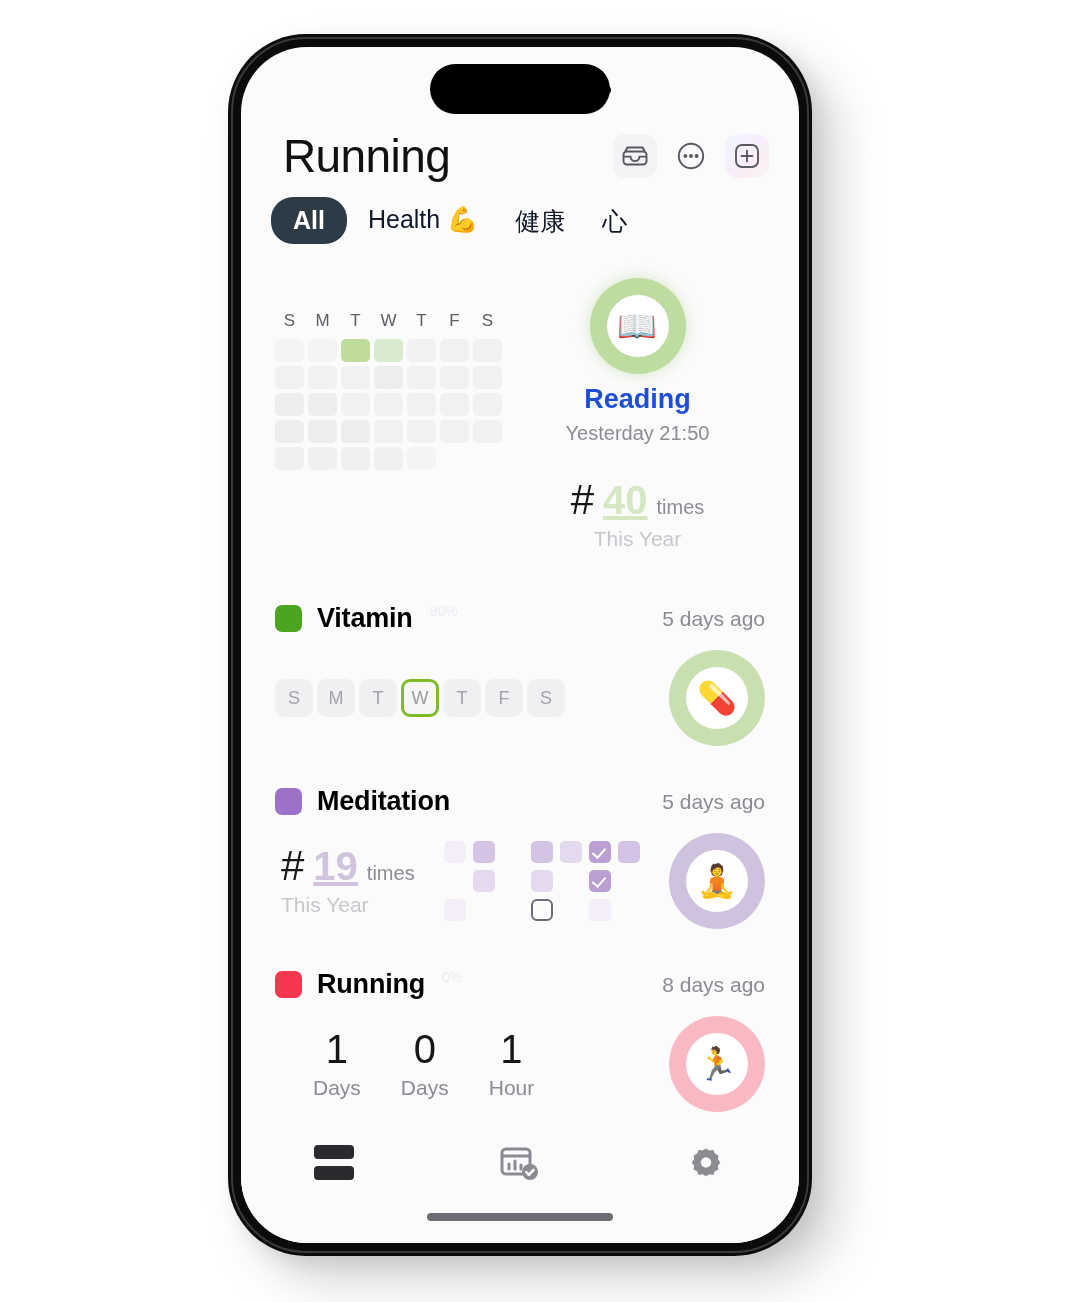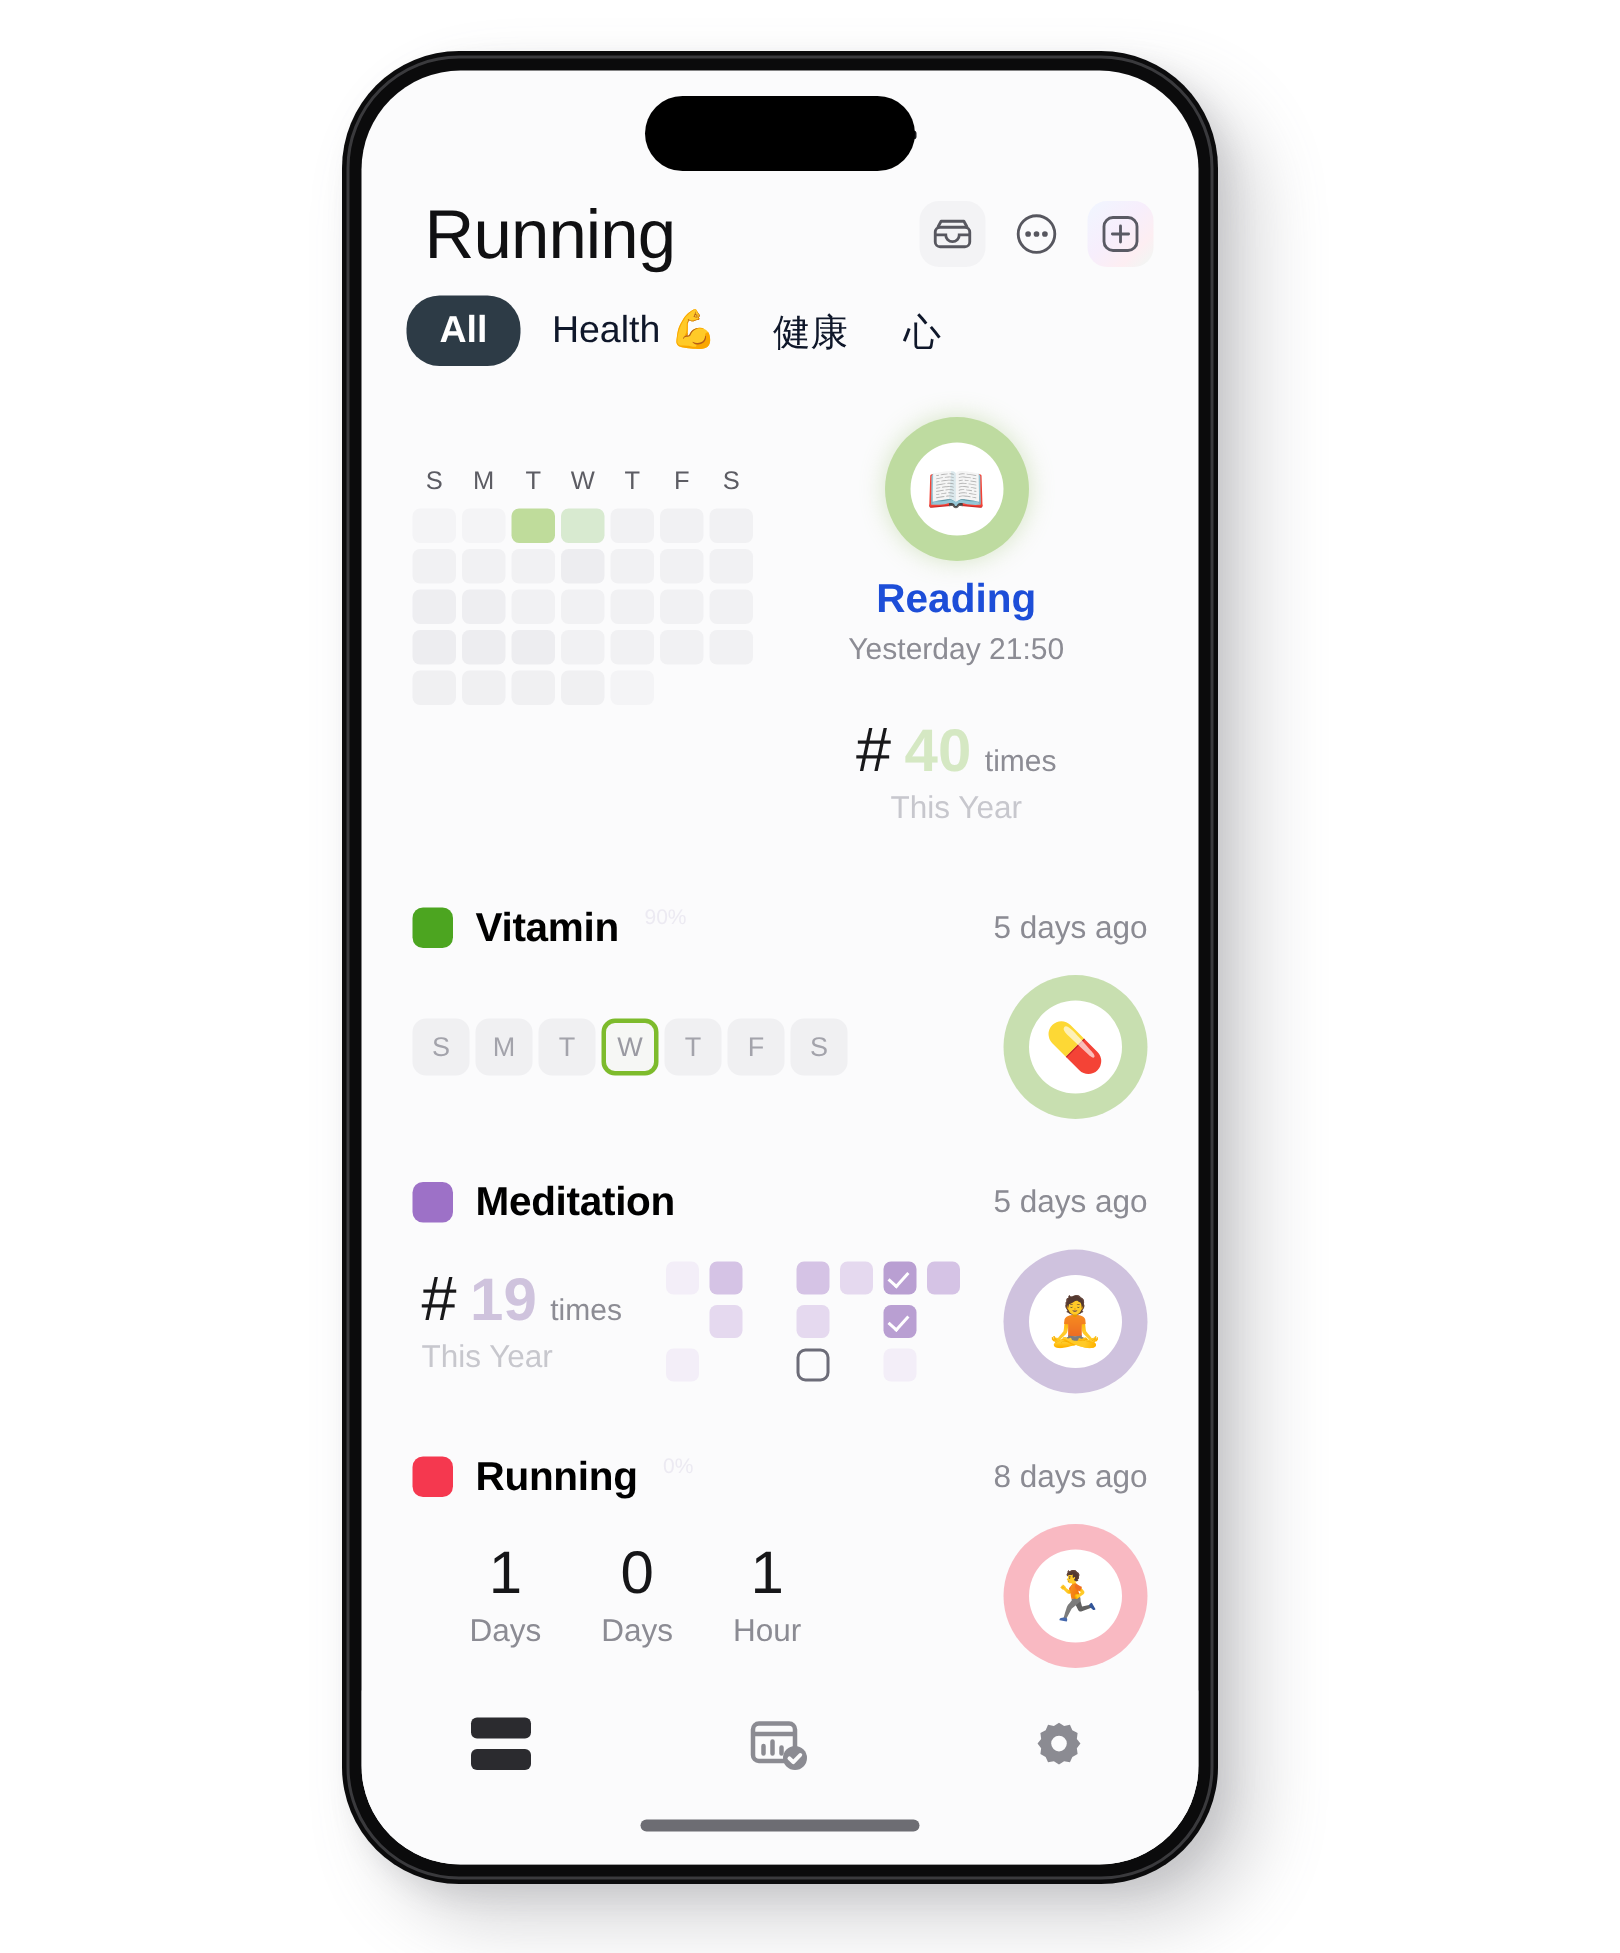--- a/index.html
+++ b/index.html
@@ -213,21 +213,21 @@
     margin-top: 10px;
   }
   .habit-sub {
     font-size: 20px;
     color: #8c8c94;
     margin-top: 7px;
   }
   .count-block { margin-top: 34px; display: flex; flex-direction: column; align-items: center; }
   .count-row { display: flex; align-items: baseline; gap: 9px; }
   .hash { font-size: 42px; font-weight: 400; color: #18181a; line-height: 1; }
-  .count-num { font-size: 40px; font-weight: 700; line-height: 1; }
+  .count-num { font-size: 40px; font-weight: 700; line-height: 1; text-decoration: underline; }
   .count-num.green { color: #d5e8c3; }
   .count-num.purple { color: #cfc3dd; }
   .count-unit { font-size: 20px; color: #8c8c94; }
   .count-period { font-size: 21px; color: #c7c7cd; margin-top: 6px; }
 
   
   .habit-row { padding: 18px 34px 22px 34px; }
   .habit-top {
     display: flex;
     align-items: center;

